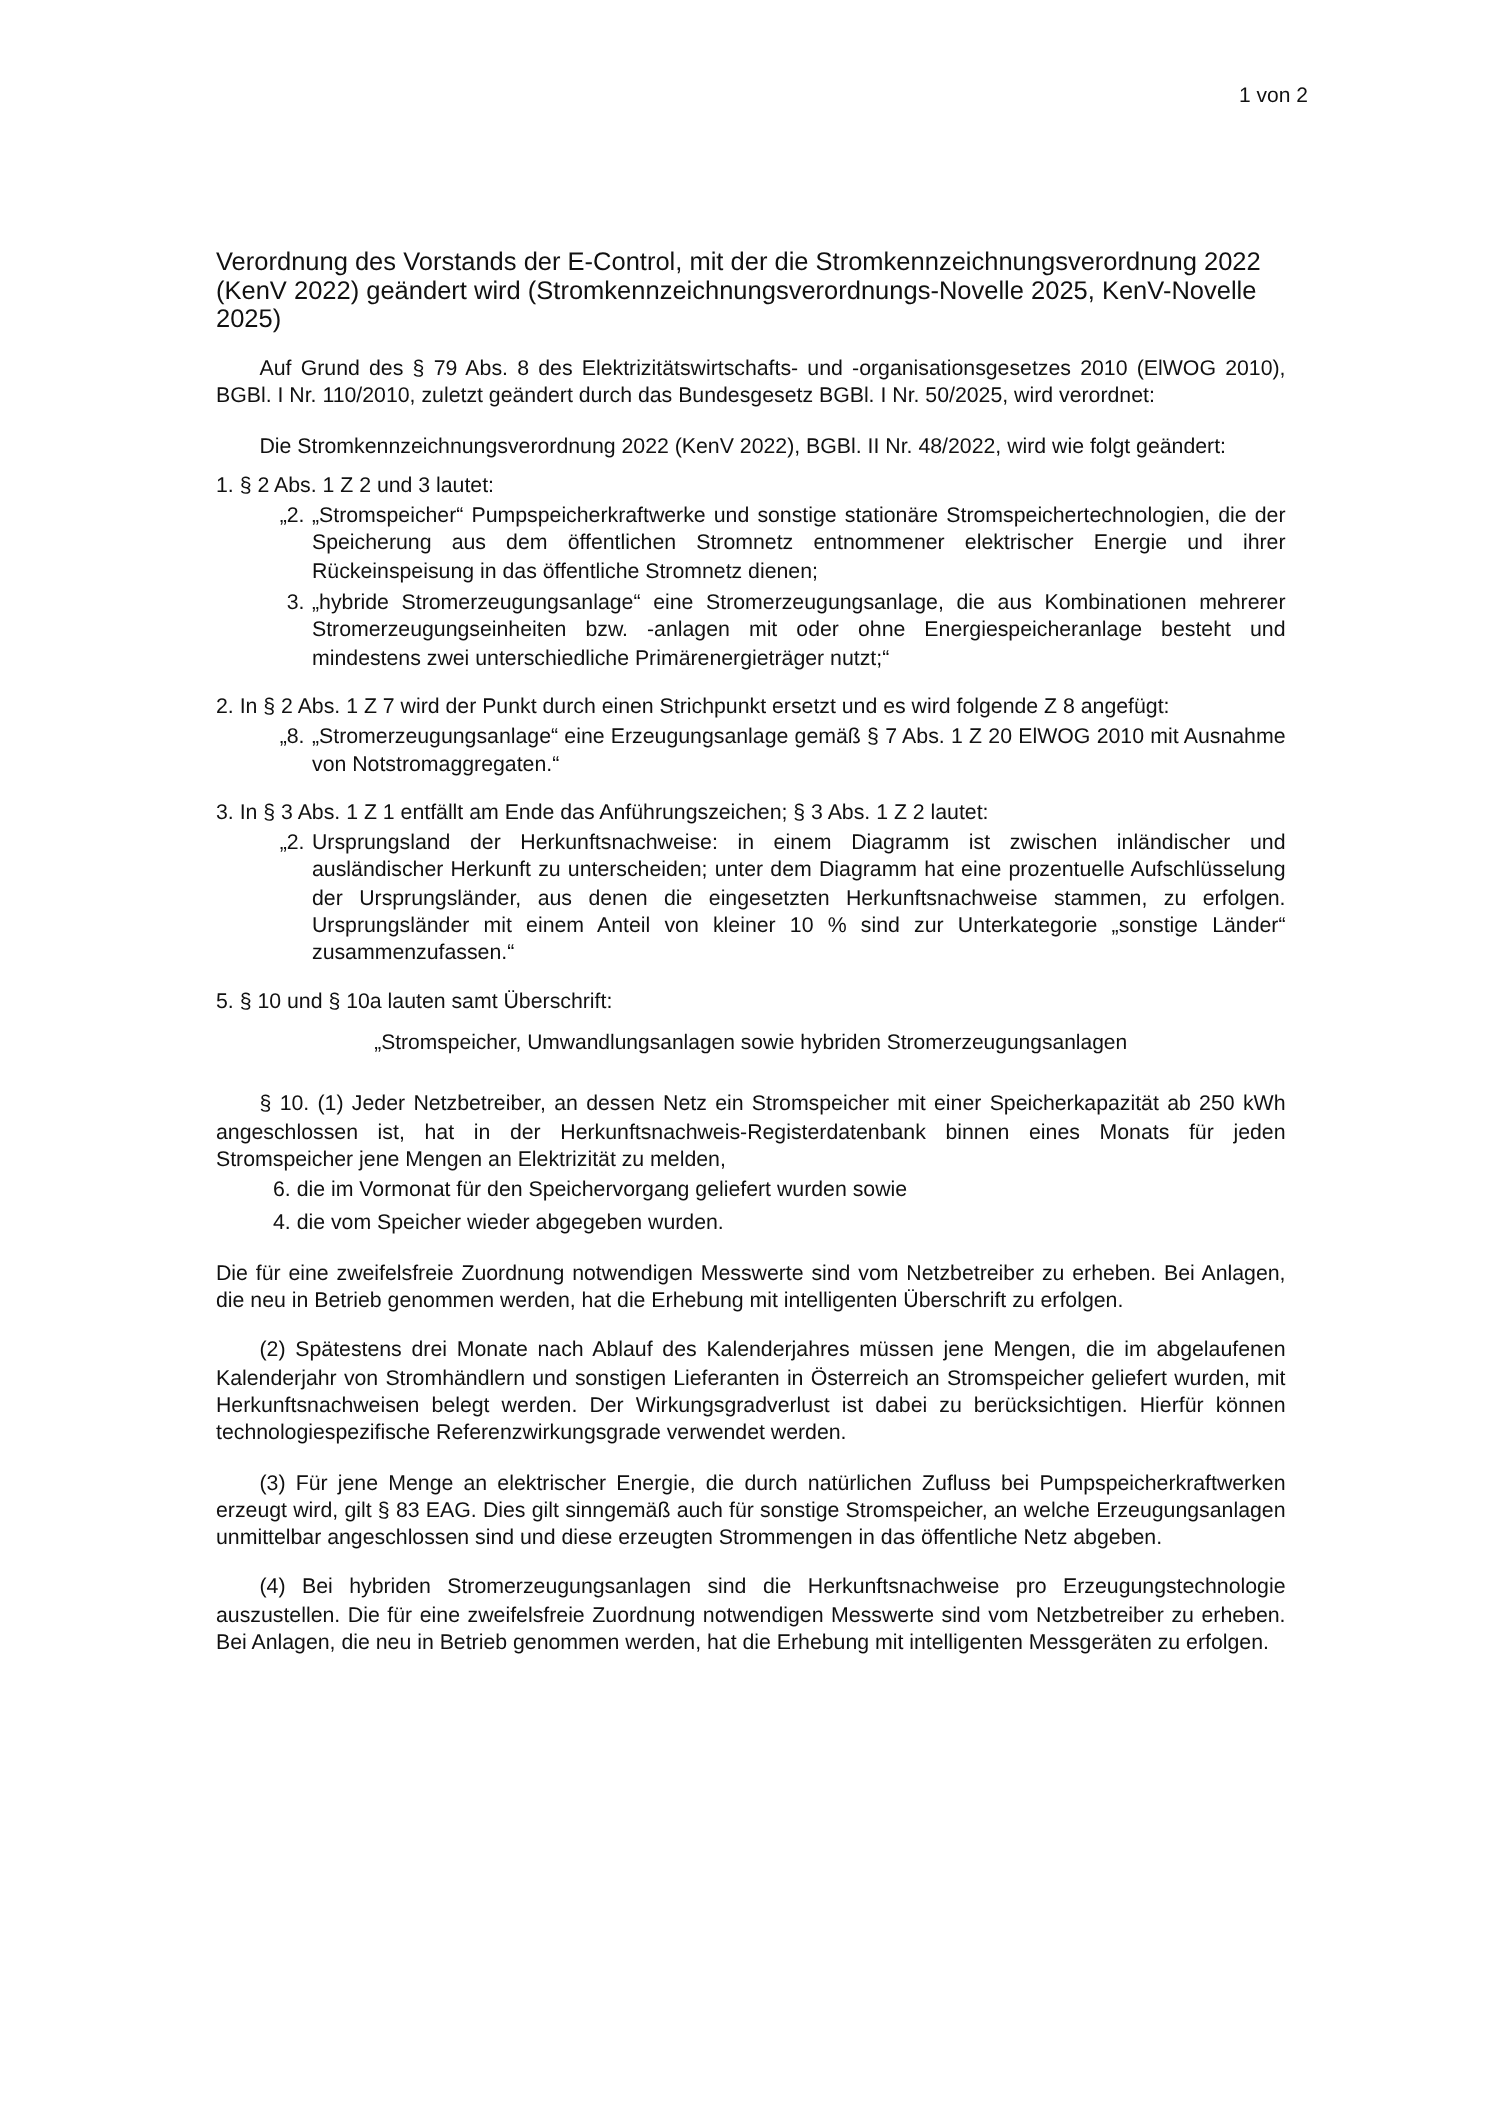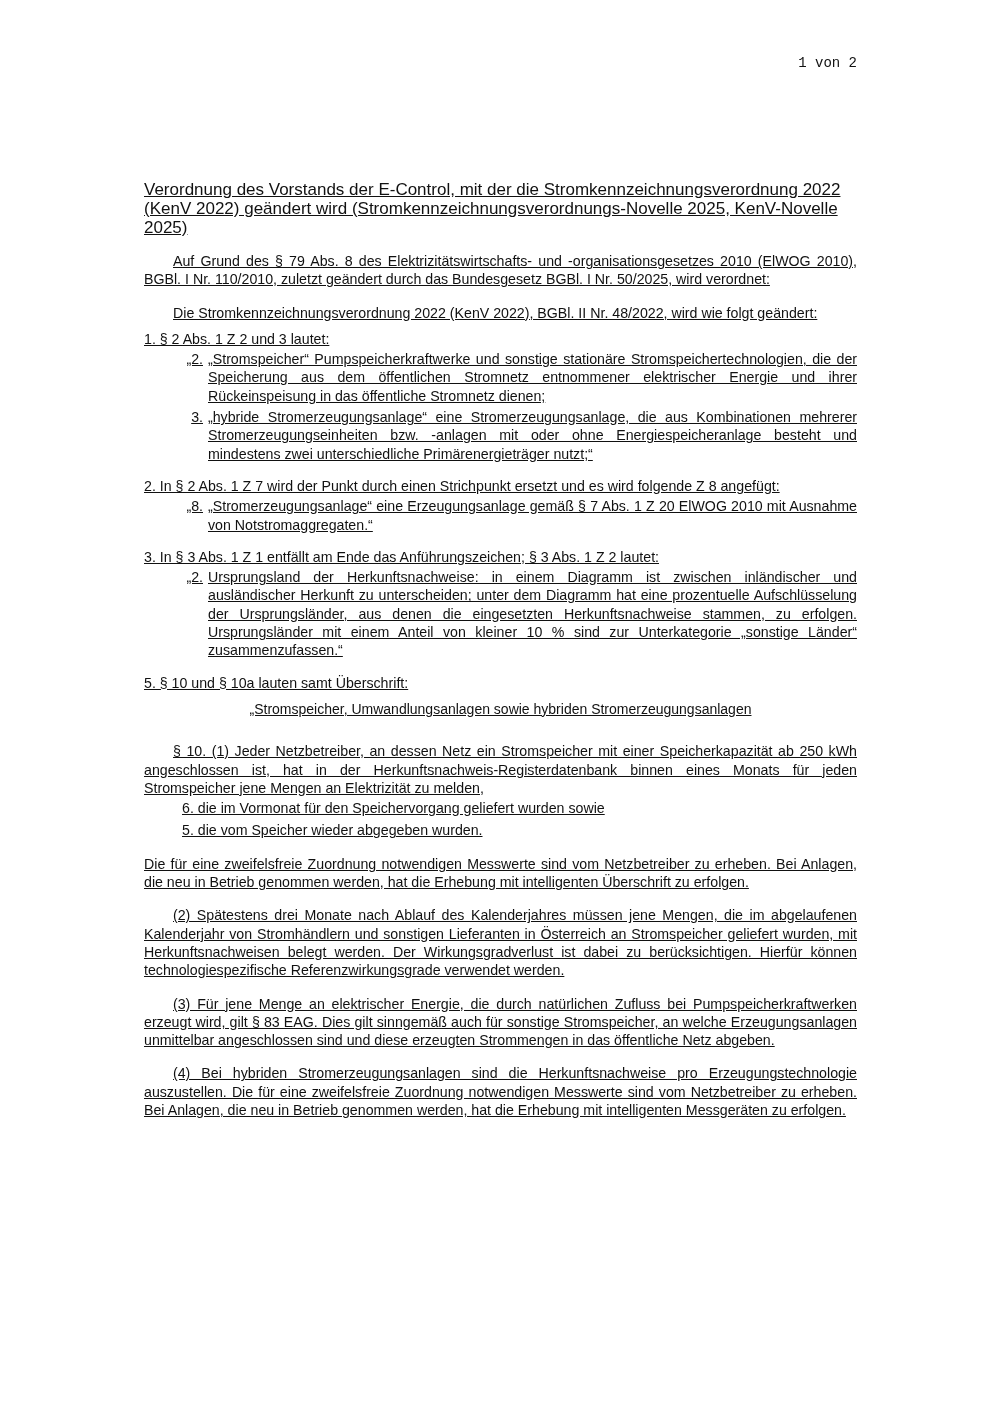--- a/index.html
+++ b/index.html
@@ -1,19 +1,19 @@
 <!DOCTYPE html>
 <html><head>
 <meta charset="utf-8">
 <style>
   html, body { margin: 0; padding: 0; background: #ffffff; }
   body { width: 1000px; height: 1414px; position: relative; overflow: hidden;
          font-family: "Liberation Sans", sans-serif; color: #111; }
-  .page-num { position: absolute; top: 55px; right: 143px; font-size: 14px; font-family: Liberation Mono, monospace; }
-  .content { position: absolute; top: 180px; left: 144px; width: 713px; font-size: 14.2px; line-height: 18.3px; text-decoration: underline; }
+  .page-num { position: absolute; top: 55px; right: 128px; font-size: 14px; }
+  .content { position: absolute; top: 165px; left: 144px; width: 713px; font-size: 14.2px; line-height: 18.3px; }
   .title { font-size: 17px; line-height: 19px; margin: 0 0 8px 0; }
   p { margin: 0; text-align: justify; }
   .indent { text-indent: 29px; }
   .gap { margin-bottom: 8px; margin-top: 15px; }
   .item-head { margin: 8px 0 2px 0; }
   .quote-list { margin: 0 0 0 32px; }
   .qitem { display: flex; margin-bottom: 3px; }
   .qnum { flex: 0 0 auto; width: 27px; text-align: right; padding-right: 5px; white-space: nowrap; }
   .qtext { flex: 1; text-align: justify; }
   .subheading { text-align: center; font-size: 14px; margin: 8px 0 24px 0; }
@@ -66,20 +66,20 @@
   </div>
 
 
   <div style="margin-top:14px;">
     <div class="item-head">5. § 10 und § 10a lauten samt Überschrift:</div>
     <div class="subheading">„Stromspeicher, Umwandlungsanlagen sowie hybriden Stromerzeugungsanlagen</div>
 
     <p class="indent">§ 10. (1) Jeder Netzbetreiber, an dessen Netz ein Stromspeicher mit einer Speicherkapazität ab 250 kWh angeschlossen ist, hat in der Herkunftsnachweis-Registerdatenbank binnen eines Monats für jeden Stromspeicher jene Mengen an Elektrizität zu melden,</p>
     <div class="sublist">
       <div class="row">6. die im Vormonat für den Speichervorgang geliefert wurden sowie</div>
-      <div class="row">5. die vom Speicher wieder abgegeben wurden.</div>
+      <div class="row">4. die vom Speicher wieder abgegeben wurden.</div>
     </div>
     <p class="gap">Die für eine zweifelsfreie Zuordnung notwendigen Messwerte sind vom Netzbetreiber zu erheben. Bei Anlagen, die neu in Betrieb genommen werden, hat die Erhebung mit intelligenten Überschrift zu erfolgen.</p>
     <p class="indent gap">(2) Spätestens drei Monate nach Ablauf des Kalenderjahres müssen jene Mengen, die im abgelaufenen Kalenderjahr von Stromhändlern und sonstigen Lieferanten in Österreich an Stromspeicher geliefert wurden, mit Herkunftsnachweisen belegt werden. Der Wirkungsgradverlust ist dabei zu berücksichtigen. Hierfür können technologiespezifische Referenzwirkungsgrade verwendet werden.</p>
     <p class="indent gap">(3) Für jene Menge an elektrischer Energie, die durch natürlichen Zufluss bei Pumpspeicherkraftwerken erzeugt wird, gilt § 83 EAG. Dies gilt sinngemäß auch für sonstige Stromspeicher, an welche Erzeugungsanlagen unmittelbar angeschlossen sind und diese erzeugten Strommengen in das öffentliche Netz abgeben.</p>
     <p class="indent gap">(4) Bei hybriden Stromerzeugungsanlagen sind die Herkunftsnachweise pro Erzeugungstechnologie auszustellen. Die für eine zweifelsfreie Zuordnung notwendigen Messwerte sind vom Netzbetreiber zu erheben. Bei Anlagen, die neu in Betrieb genommen werden, hat die Erhebung mit intelligenten Messgeräten zu erfolgen.</p>
   </div>
 </div>
 
 </body></html>

